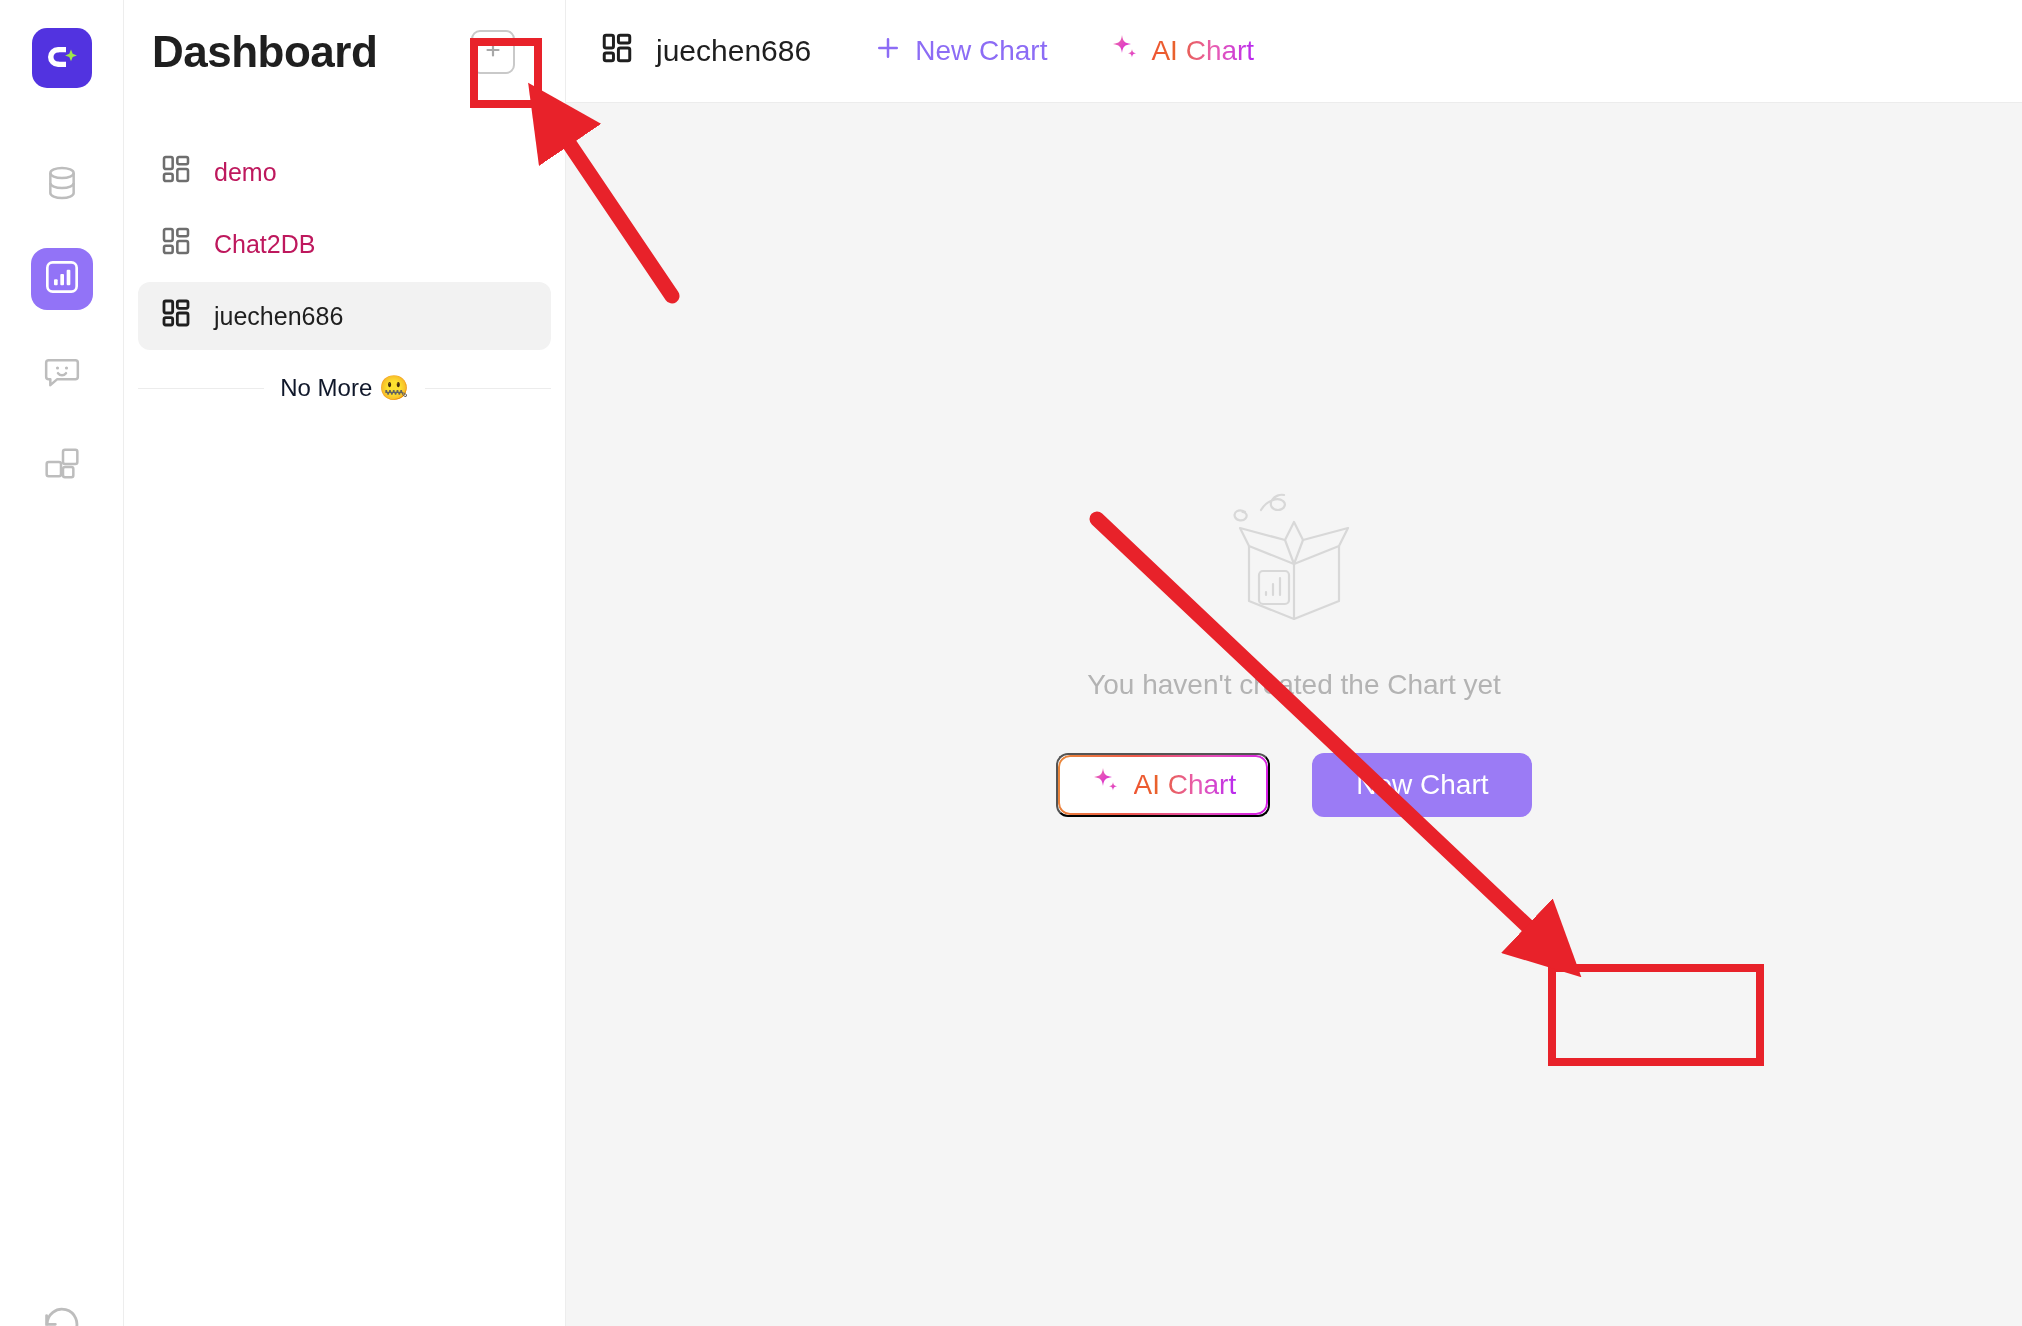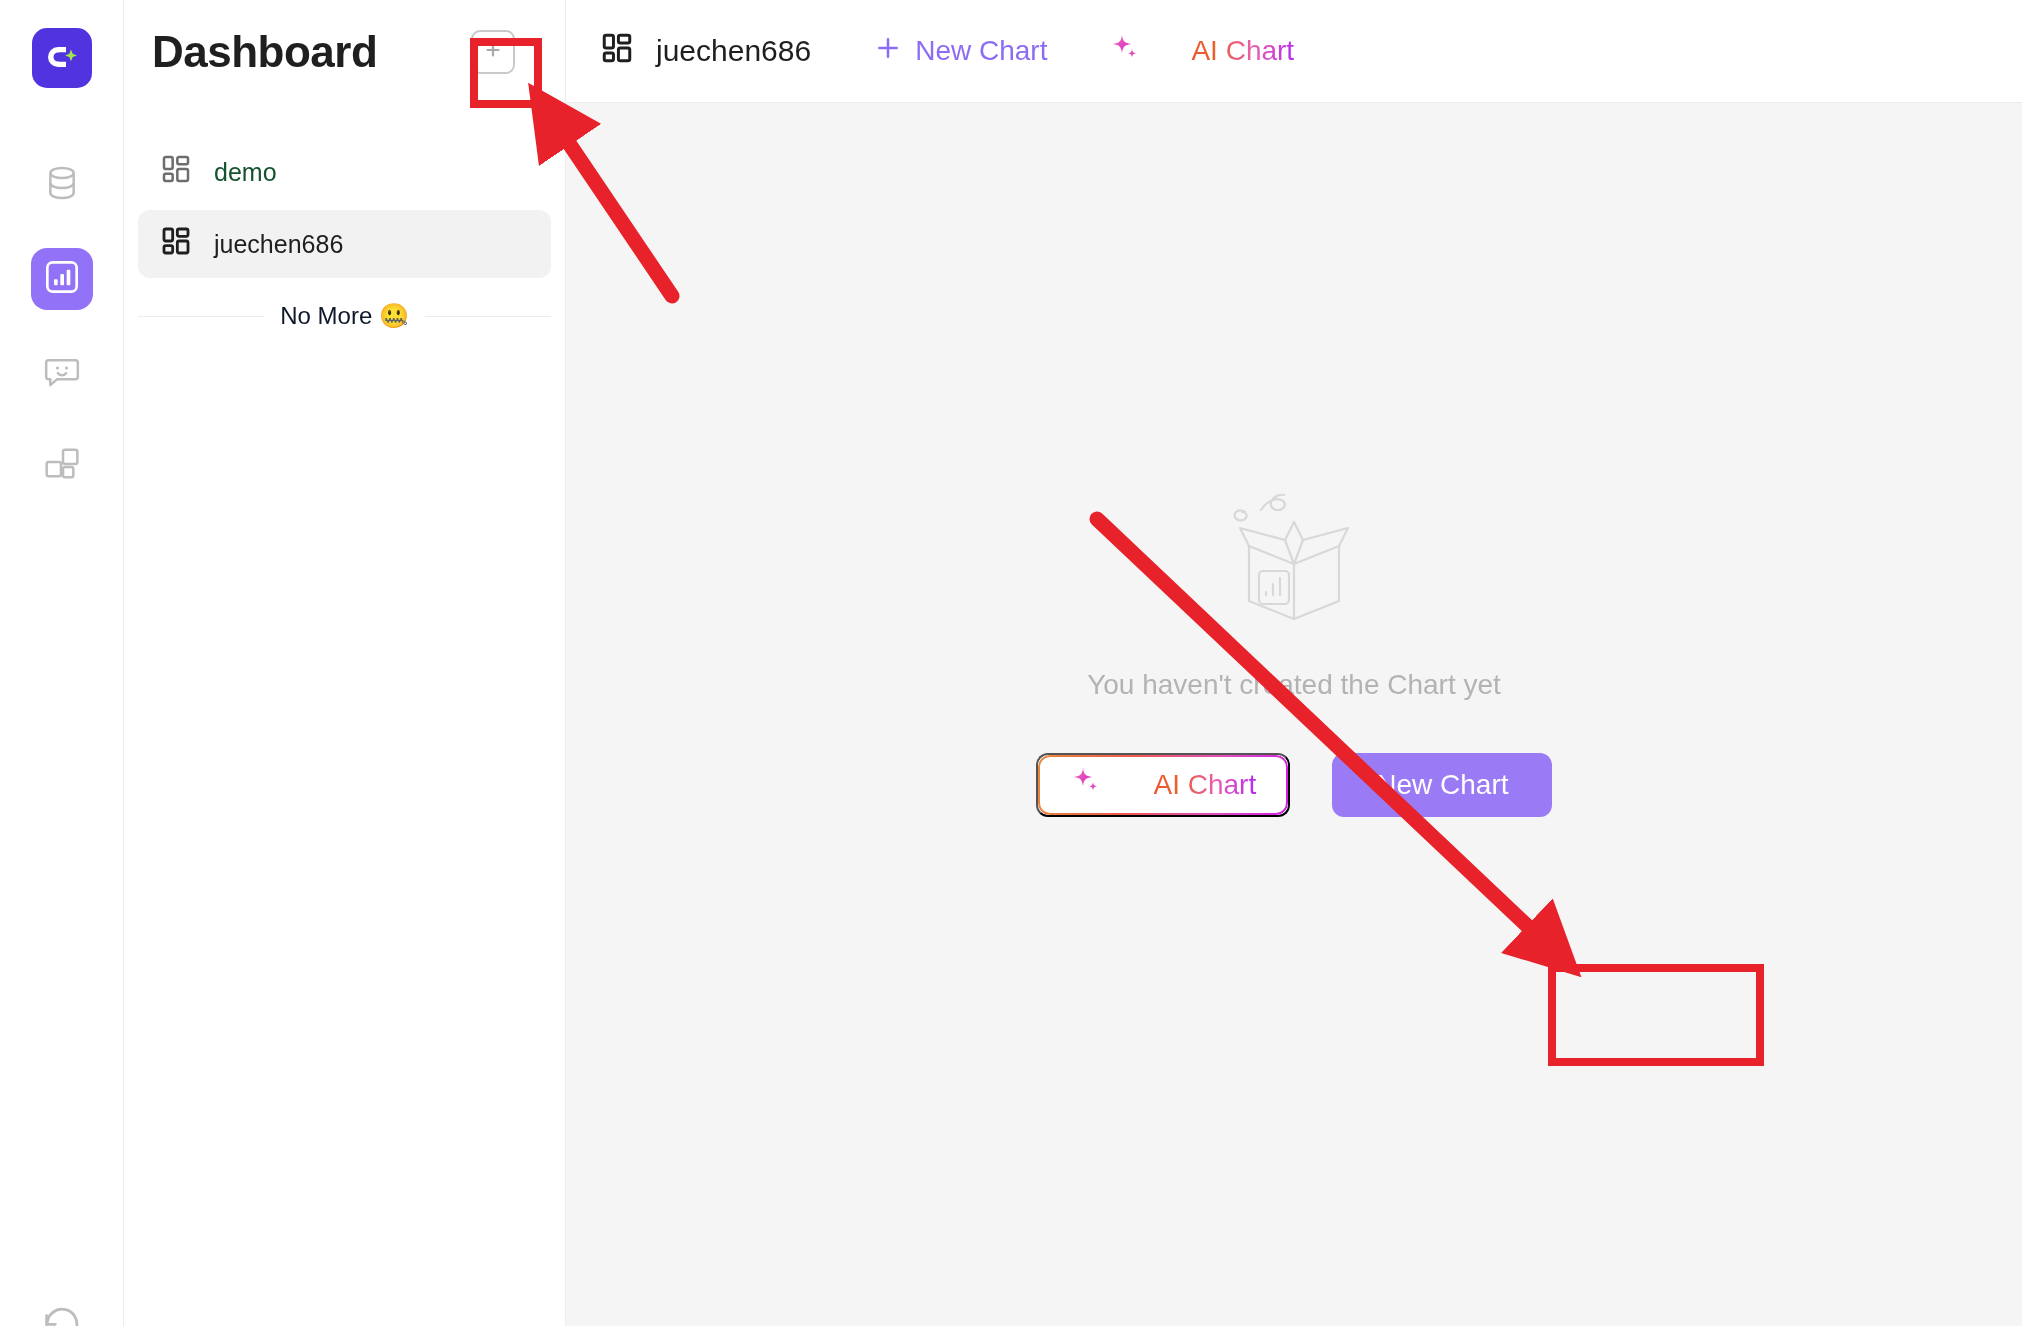--- a/index.html
+++ b/index.html
@@ -86,21 +86,21 @@
     margin-right: 22px;
   }
   .panel-list { padding-top: 34px; }
   .panel-item {
     height: 68px;
     margin: 0 14px;
     padding-left: 22px;
     border-radius: 12px;
     display: flex; align-items: center;
     gap: 22px;
-    color: #14532d;
+    color: #be185d;
     font-size: 25px;
   }
   .panel-item + .panel-item { margin-top: 4px; }
   .panel-item.selected {
     background: #f2f2f2;
     color: #1f1f1f;
   }
   .panel-item .gicon { color: #6e6e6e; flex: 0 0 auto; }
   .panel-item.selected .gicon { color: #1f1f1f; }
 
@@ -145,21 +145,20 @@
   .tb-ai {
     display: flex; align-items: center; gap: 10px;
     font-size: 28px;
   }
   .grad-text {
     background: linear-gradient(90deg,#ef5533 0%,#e9612c 22%,#e85cb4 62%,#b928f0 100%);
     -webkit-background-clip: text;
     background-clip: text;
     color: transparent;
     white-space: nowrap;
-    margin-left: 40px;
   }
 
   .empty-wrap {
     flex: 1 1 auto;
     display: flex; flex-direction: column;
     align-items: center; justify-content: center;
     padding-bottom: 130px;
   }
   .empty-illu { margin-bottom: 32px; }
   .empty-text {
@@ -298,20 +297,31 @@
           <svg width="32" height="32" viewBox="0 0 24 24" fill="none" stroke="currentColor" stroke-width="1.9">
             <rect x="3" y="3" width="6.5" height="9" rx="1.3"></rect>
             <rect x="13" y="3" width="8" height="5.5" rx="1.3"></rect>
             <rect x="3" y="15.5" width="6.5" height="5.5" rx="1.3"></rect>
             <rect x="13" y="12" width="8" height="9" rx="1.3"></rect>
           </svg>
         </span>
         <span>demo</span>
       </div>
 
+      <div class="panel-item">
+        <span class="gicon">
+          <svg width="32" height="32" viewBox="0 0 24 24" fill="none" stroke="currentColor" stroke-width="1.9">
+            <rect x="3" y="3" width="6.5" height="9" rx="1.3"></rect>
+            <rect x="13" y="3" width="8" height="5.5" rx="1.3"></rect>
+            <rect x="3" y="15.5" width="6.5" height="5.5" rx="1.3"></rect>
+            <rect x="13" y="12" width="8" height="9" rx="1.3"></rect>
+          </svg>
+        </span>
+        <span>Chat2DB</span>
+      </div>
 
       <div class="panel-item selected">
         <span class="gicon">
           <svg width="32" height="32" viewBox="0 0 24 24" fill="none" stroke="currentColor" stroke-width="2.1">
             <rect x="3" y="3" width="6.5" height="9" rx="1.3"></rect>
             <rect x="13" y="3" width="8" height="5.5" rx="1.3"></rect>
             <rect x="3" y="15.5" width="6.5" height="5.5" rx="1.3"></rect>
             <rect x="13" y="12" width="8" height="9" rx="1.3"></rect>
           </svg>
         </span>

